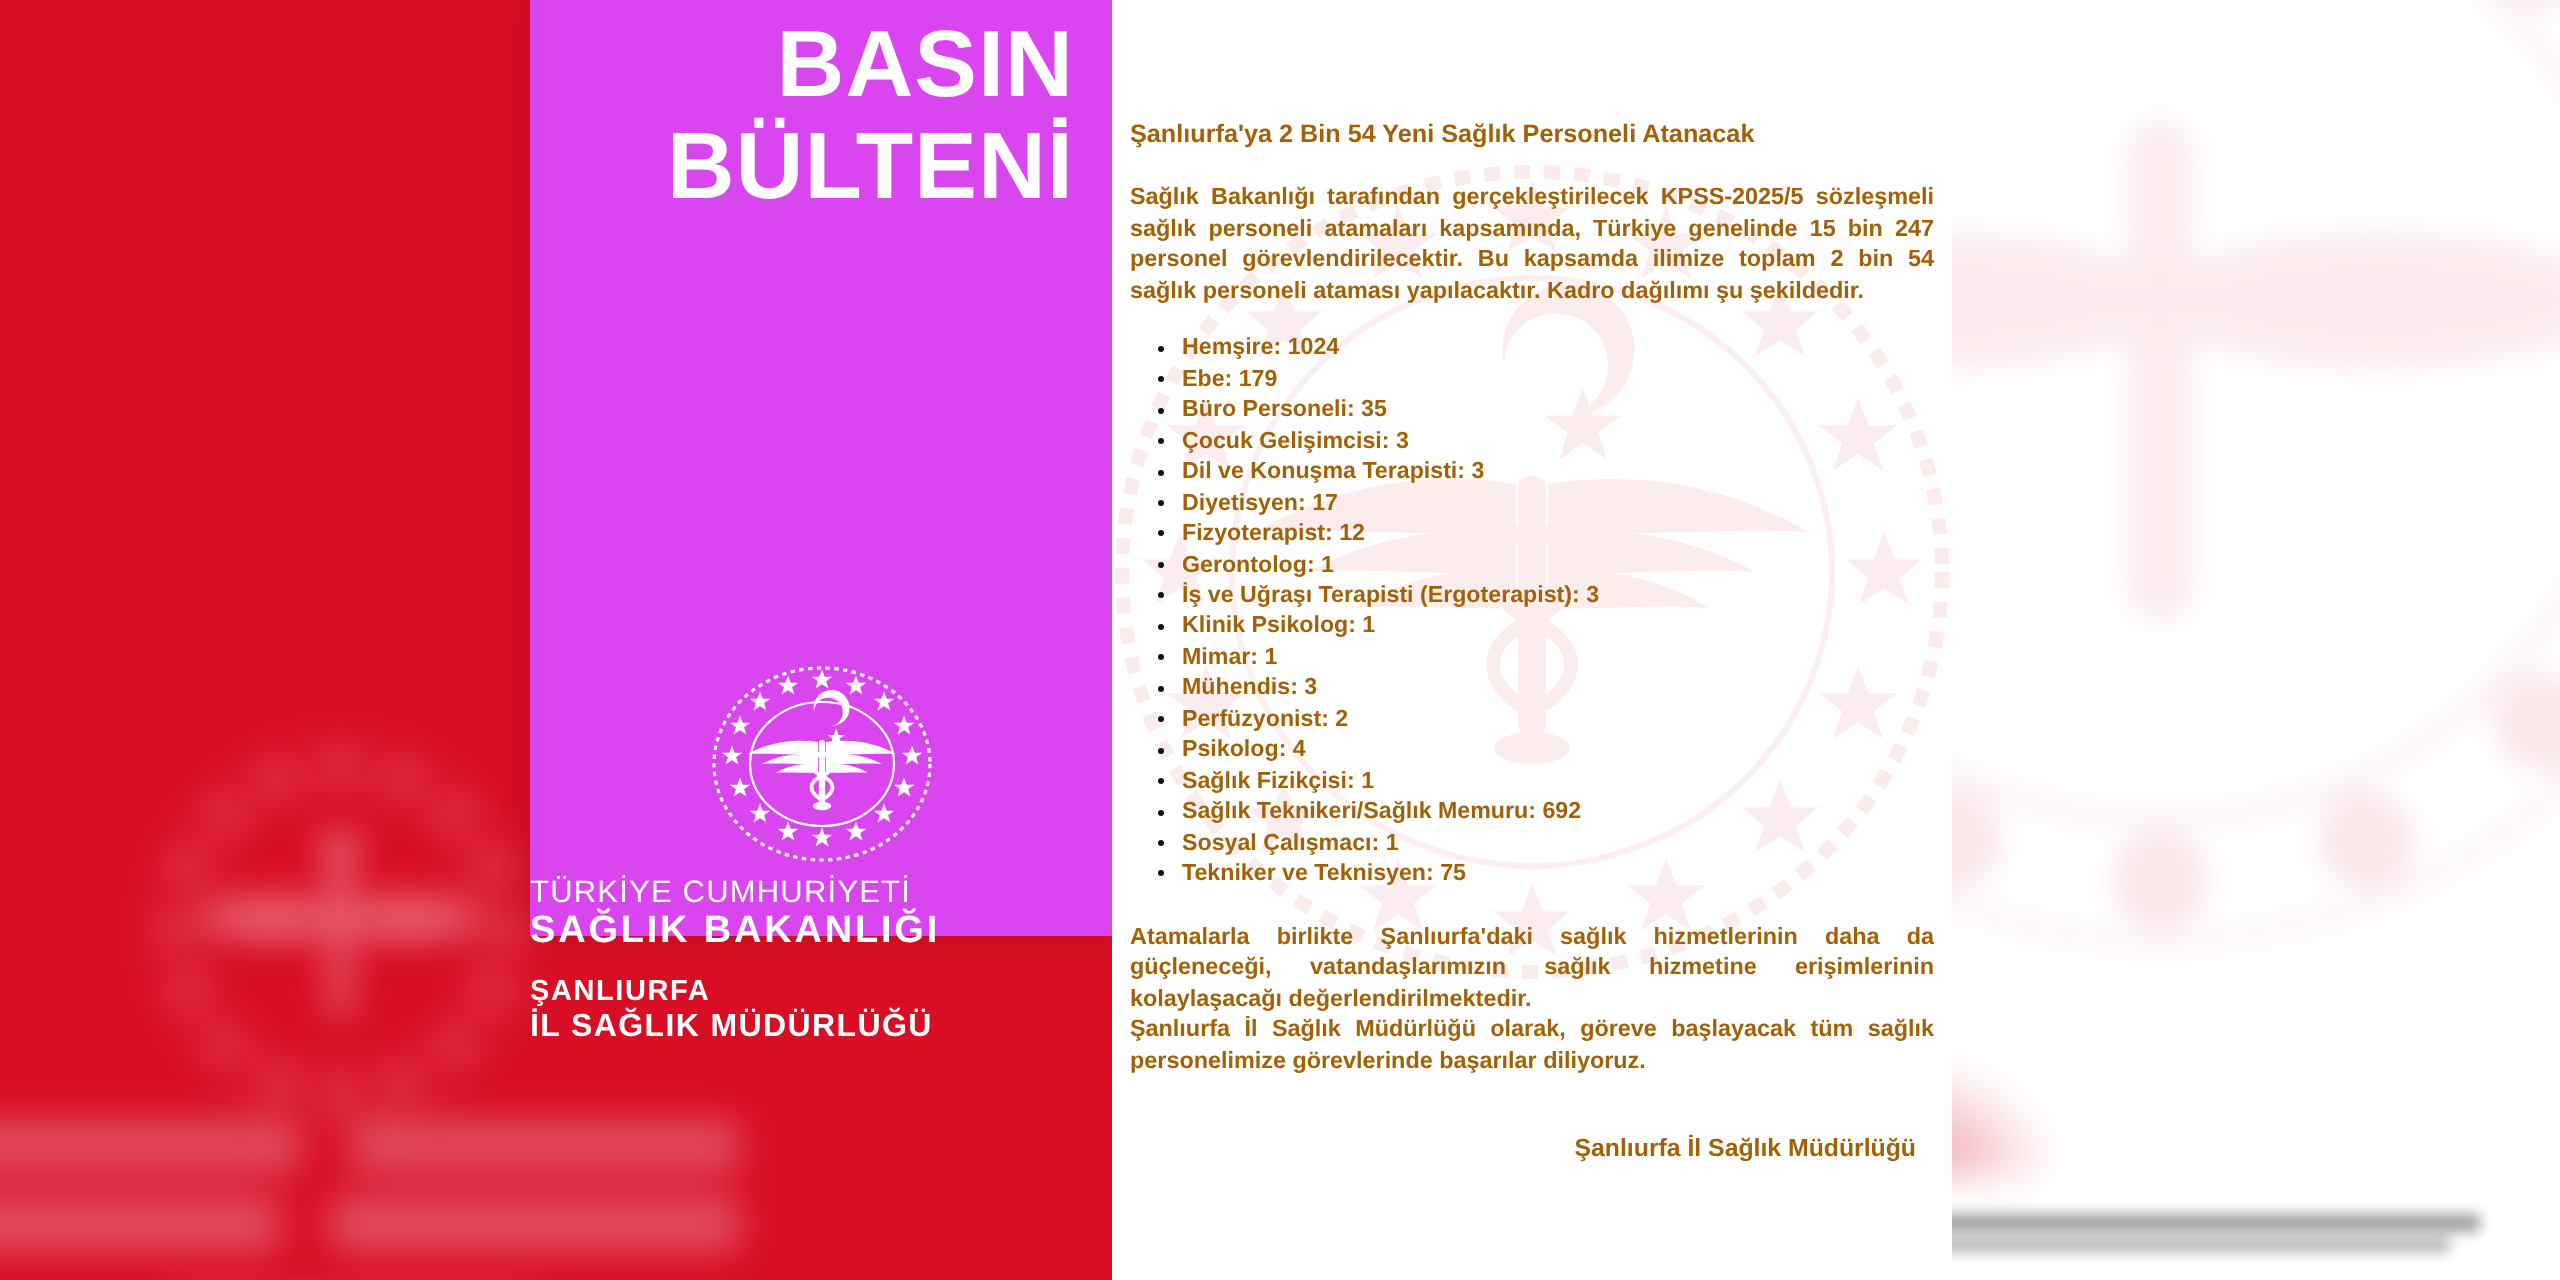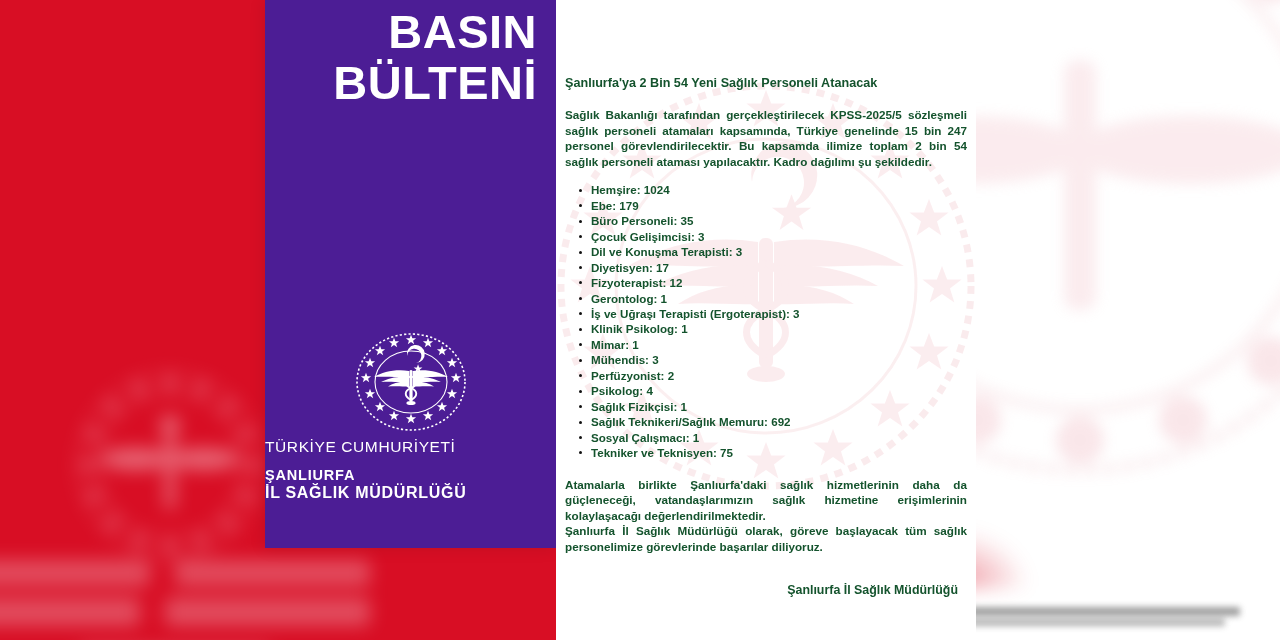--- a/index.html
+++ b/index.html
@@ -42,22 +42,22 @@
   .bt1{height:9px;width:300px;}
   .bt2{height:7px;width:285px;opacity:.8;}
   .blur-red-corner{
     position:absolute;right:250px;bottom:52px;width:150px;height:60px;
     background:radial-gradient(ellipse at 50% 100%, rgba(216,14,36,.45), rgba(216,14,36,0) 70%);
     filter:blur(9px);
   }
 
   
   .red-panel{
-    position:absolute;left:265px;top:0;width:291px;height:548px;
-    background:#4c1d95;
+    position:absolute;left:265px;top:0;width:291px;height:468px;
+    background:#d946ef;
     box-shadow:0 0 16px rgba(0,0,0,.10);
     text-decoration:underline;
   }
   .basin-wrap{
     position:absolute;right:19px;top:8px;text-align:right;
     line-height:1;color:#ffffff;
   }
   .basin-1{font-size:47px;font-weight:bold;letter-spacing:.5px;display:block;}
   .basin-2{font-size:47px;font-weight:bold;letter-spacing:.5px;display:block;margin-top:4px;}
 
@@ -73,21 +73,21 @@
 
   
   .white-panel{
     position:absolute;left:556px;top:0;width:420px;height:640px;
     background:#ffffff;overflow:hidden;
   }
   .watermark{
     position:absolute;left:50%;top:286px;transform:translate(-50%,-50%);
     width:430px;height:430px;opacity:.55;pointer-events:none;
   }
-  .content{position:absolute;left:9px;top:16px;width:402px;color:#14532d;}
+  .content{position:absolute;left:9px;top:0;width:402px;color:#a16207;}
   .doc-title{
     font-size:12.6px;font-weight:bold;margin-top:60px;letter-spacing:.01px;
   }
   .doc-intro{
     font-size:11.7px;font-weight:bold;line-height:15.6px;
     text-align:justify;margin-top:17px;
   }
   ul.kadro{
     list-style:none;margin:13px 0 0 0;padding:0;
   }
@@ -269,20 +269,21 @@
             <path d="M2,-5 C14,-6 23,-3.5 30,0 C21,-0.6 13,0.4 2,0 Z"></path>
             <path d="M-2,0 C-11,-0.8 -18,1.4 -23,4.4 C-16,3.9 -10,4.6 -2,4.4 Z"></path>
             <path d="M2,0 C11,-0.8 18,1.4 23,4.4 C16,3.9 10,4.6 2,4.4 Z"></path>
             <path d="M0,-6 C-7,-2 -7,3 0,6 C7,9 7,14 0,18" fill="none" stroke="#ffffff" stroke-width="1.9"></path>
             <path d="M0,-6 C7,-2 7,3 0,6 C-7,9 -7,14 0,18" fill="none" stroke="#ffffff" stroke-width="1.9"></path>
             <ellipse cy="21" rx="4.6" ry="2.1"></ellipse>
           </g>
         </g>
       </svg>
       <div class="logo-l1">TÜRKİYE CUMHURİYETİ</div>
+      <div class="logo-l2">SAĞLIK BAKANLIĞI</div>
       <div class="logo-l3">ŞANLIURFA</div>
       <div class="logo-l4">İL SAĞLIK MÜDÜRLÜĞÜ</div>
     </div>
   </div>
 
   <div class="white-panel">
 
     <svg class="watermark" viewBox="0 0 430 430">
       <g transform="translate(215,215)">
         <ellipse rx="205" ry="200" fill="none" stroke="#f6dcdf" stroke-width="7" stroke-dasharray="8 7"></ellipse>

